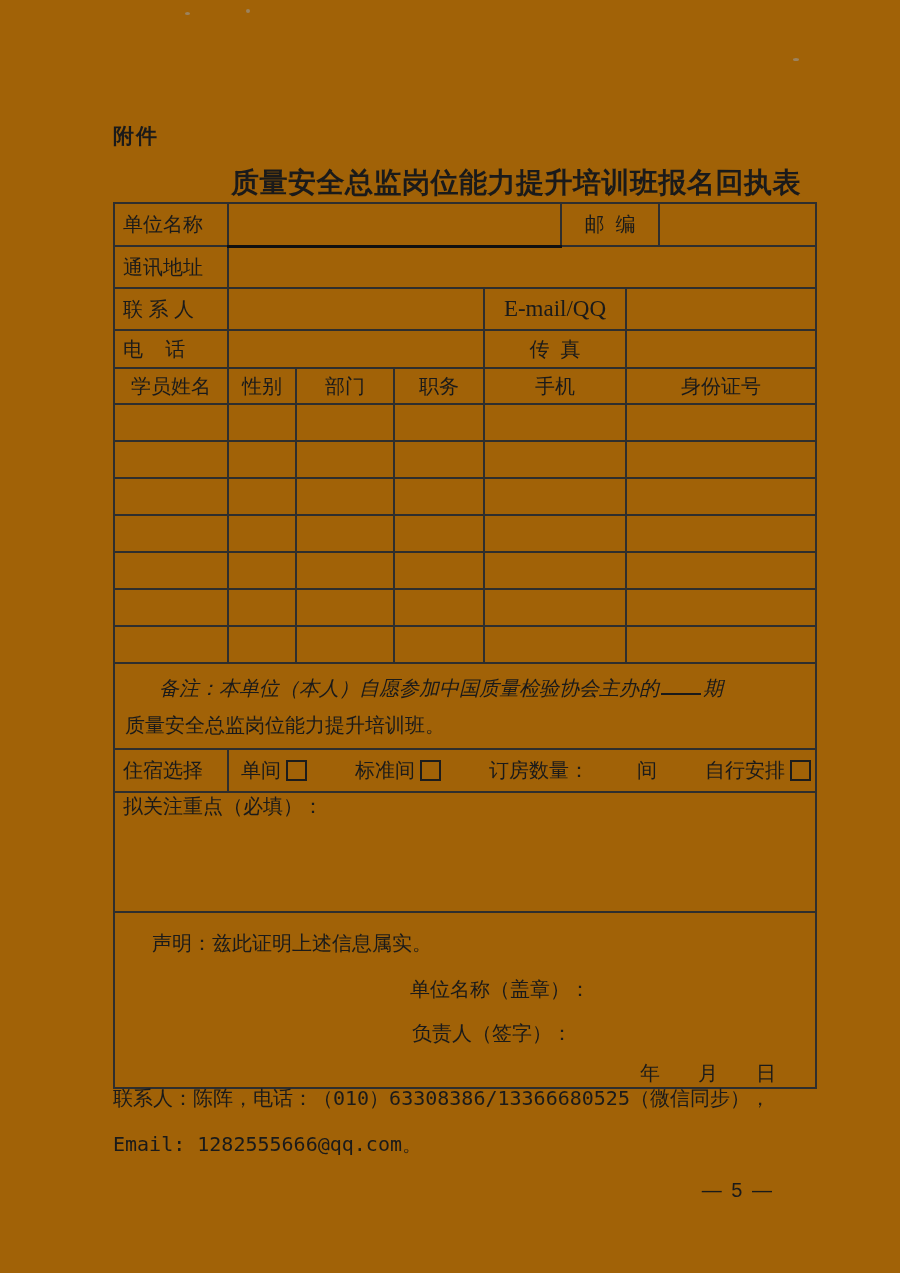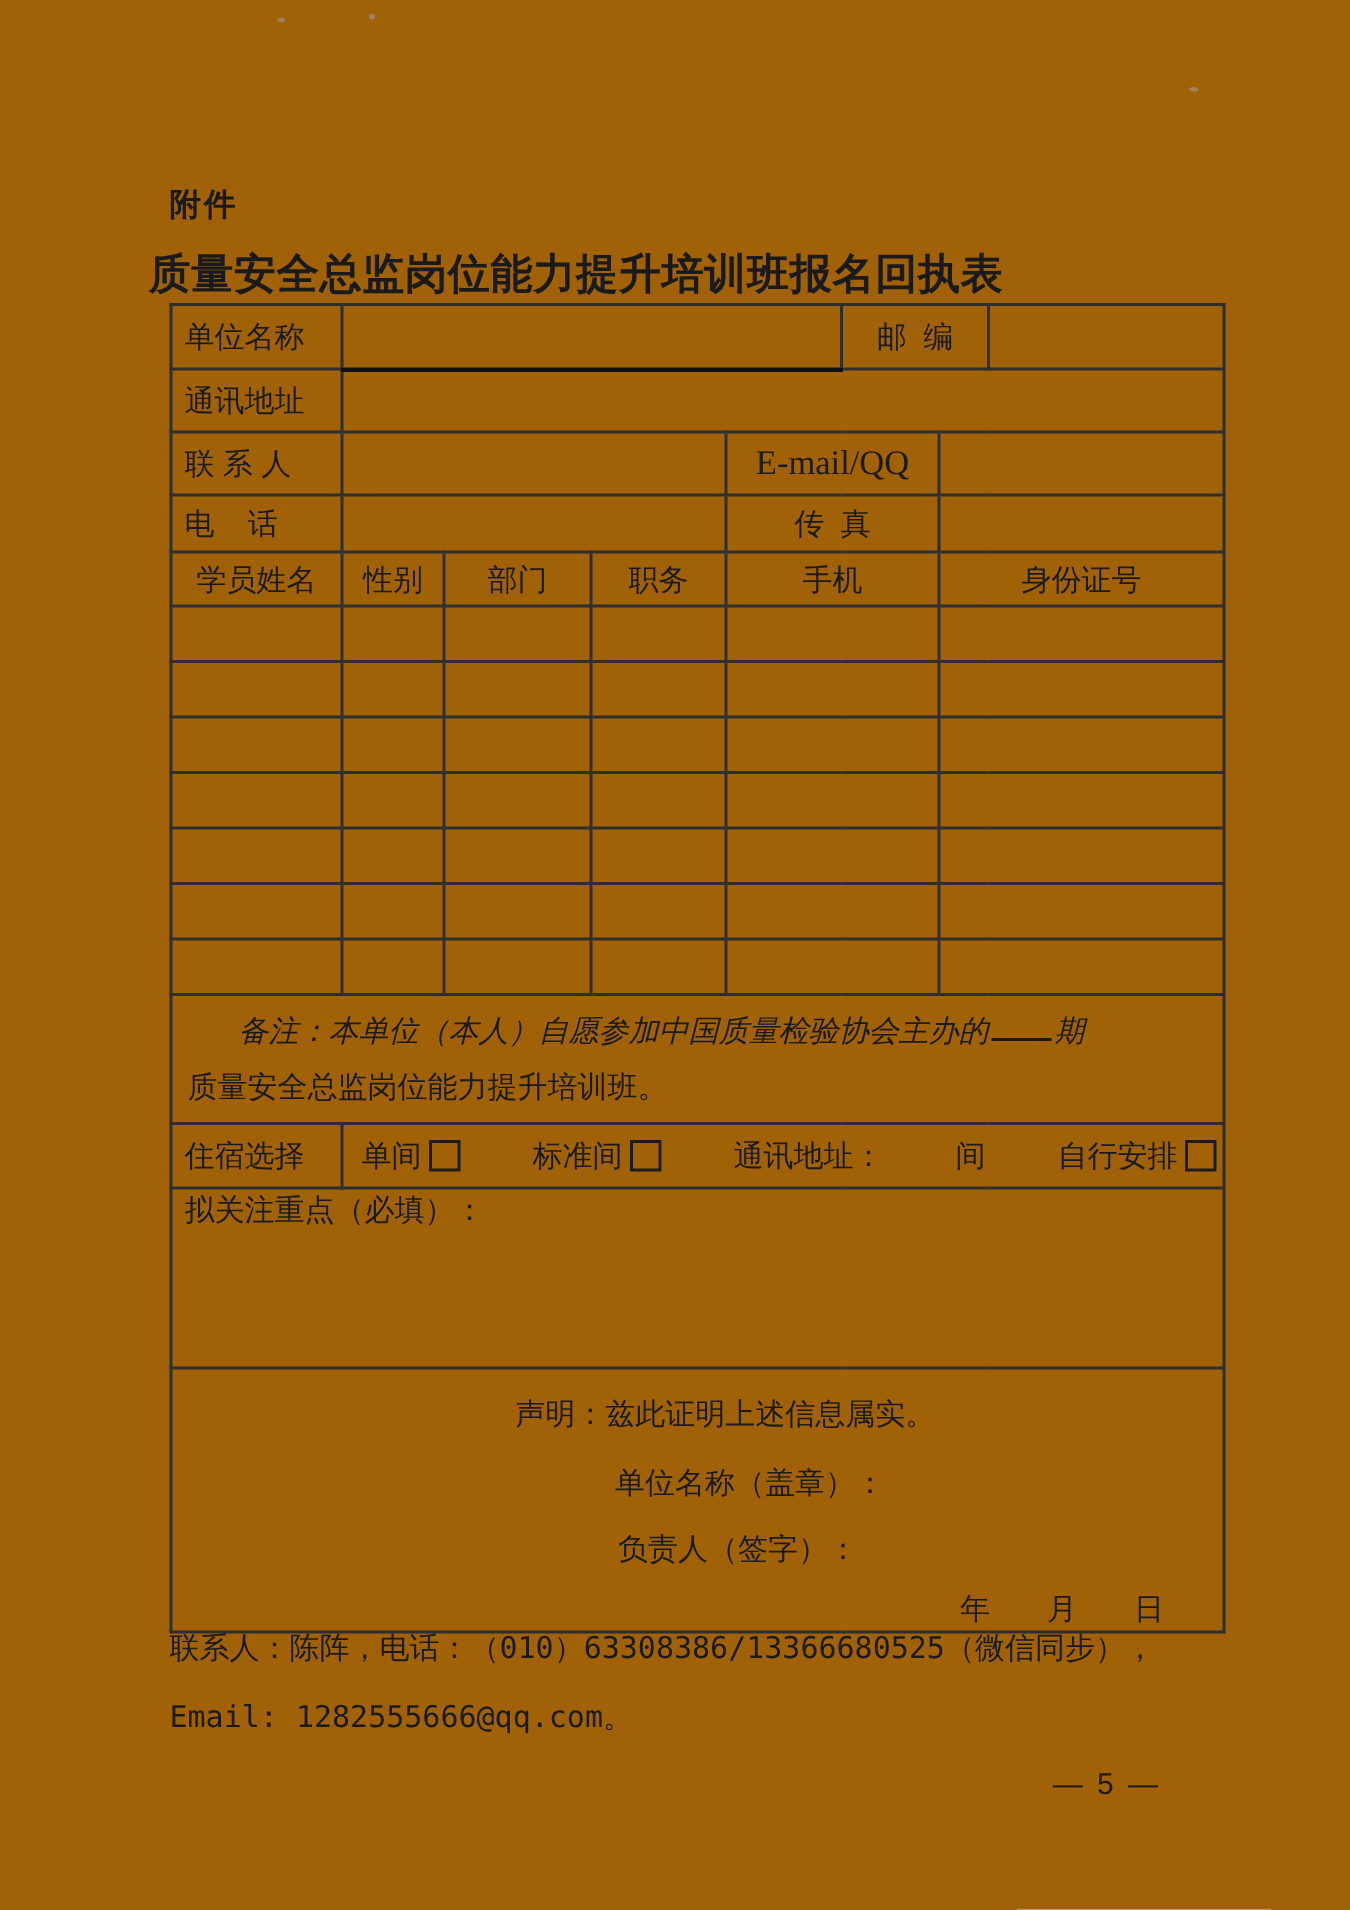--- a/index.html
+++ b/index.html
@@ -15,21 +15,21 @@
     background: #a16207;
     overflow: hidden;
   }
   .speck { position: absolute; background: #9a9a9a; border-radius: 50%; opacity: .6; }
   .attachment-label {
     position: absolute; left: 113px; top: 122px;
     font-size: 21px; font-weight: bold; letter-spacing: 2px;
   }
   .doc-title {
     position: absolute; left: 99px; top: 164px; width: 702px;
-    text-align: left; font-size: 28px; font-weight: bold;
+    text-align: right; font-size: 28px; font-weight: bold;
     letter-spacing: 0.5px; white-space: nowrap;
   }
   table.form-table {
     position: absolute; left: 113px; top: 202px;
     width: 702px; border-collapse: collapse; table-layout: fixed;
   }
   td {
     border: 2px solid #2e2e2e;
     font-size: 20px;
     padding: 0 8px;
@@ -47,21 +47,21 @@
   }
   .accom-options { display: flex; align-items: center; gap: 48px; padding-left: 4px; }
   .accom-item { display: flex; align-items: center; white-space: pre; }
   .checkbox {
     display: inline-block; width: 17px; height: 17px;
     border: 2px solid #1c1c1c; margin-left: 5px;
     background: transparent;
   }
   td.focus-cell { vertical-align: top; }
   td.decl-cell { vertical-align: top; padding: 0; }
-  .decl-statement { margin: 16px 0 0 37px; line-height: 28px; text-align: center; }
+  .decl-statement { margin: 16px 0 0 37px; line-height: 28px; }
   .decl-seal     { margin: 18px 0 0 295px; line-height: 28px; }
   .decl-signer   { margin: 16px 0 0 297px; line-height: 28px; }
   .decl-date     { margin: 12px 0 0 525px; display: flex; gap: 38px; line-height: 28px; }
   .footer-contact {
     position: absolute; left: 113px; top: 1085px; width: 720px;
     font-family: "DejaVu Sans Mono", "Liberation Sans", monospace;
     font-size: 20px; line-height: 26px;
   }
   .footer-line2 { margin-top: 20px; }
   .page-number {
@@ -192,21 +192,21 @@
           <div class="remark-line1"><span>备注：本单位（本人）自愿参加中国质量检验协会主办的</span><span class="remark-blank"></span><span>期</span></div>
           <div class="remark-line2">质量安全总监岗位能力提升培训班。</div>
         </td>
       </tr>
       <tr style="height:43px;">
         <td class="lbl">住宿选择</td>
         <td colspan="7">
           <div class="accom-options">
             <span class="accom-item"><span>单间</span><span class="checkbox"></span></span>
             <span class="accom-item"><span>标准间</span><span class="checkbox"></span></span>
-            <span class="accom-item">通讯地址：</span>
+            <span class="accom-item">订房数量：</span>
             <span class="accom-item">间</span>
             <span class="accom-item"><span>自行安排</span><span class="checkbox"></span></span>
           </div>
         </td>
       </tr>
       <tr style="height:120px;">
         <td colspan="8" class="focus-cell">
           <span>拟关注重点（必填）：</span>
         </td>
       </tr>

